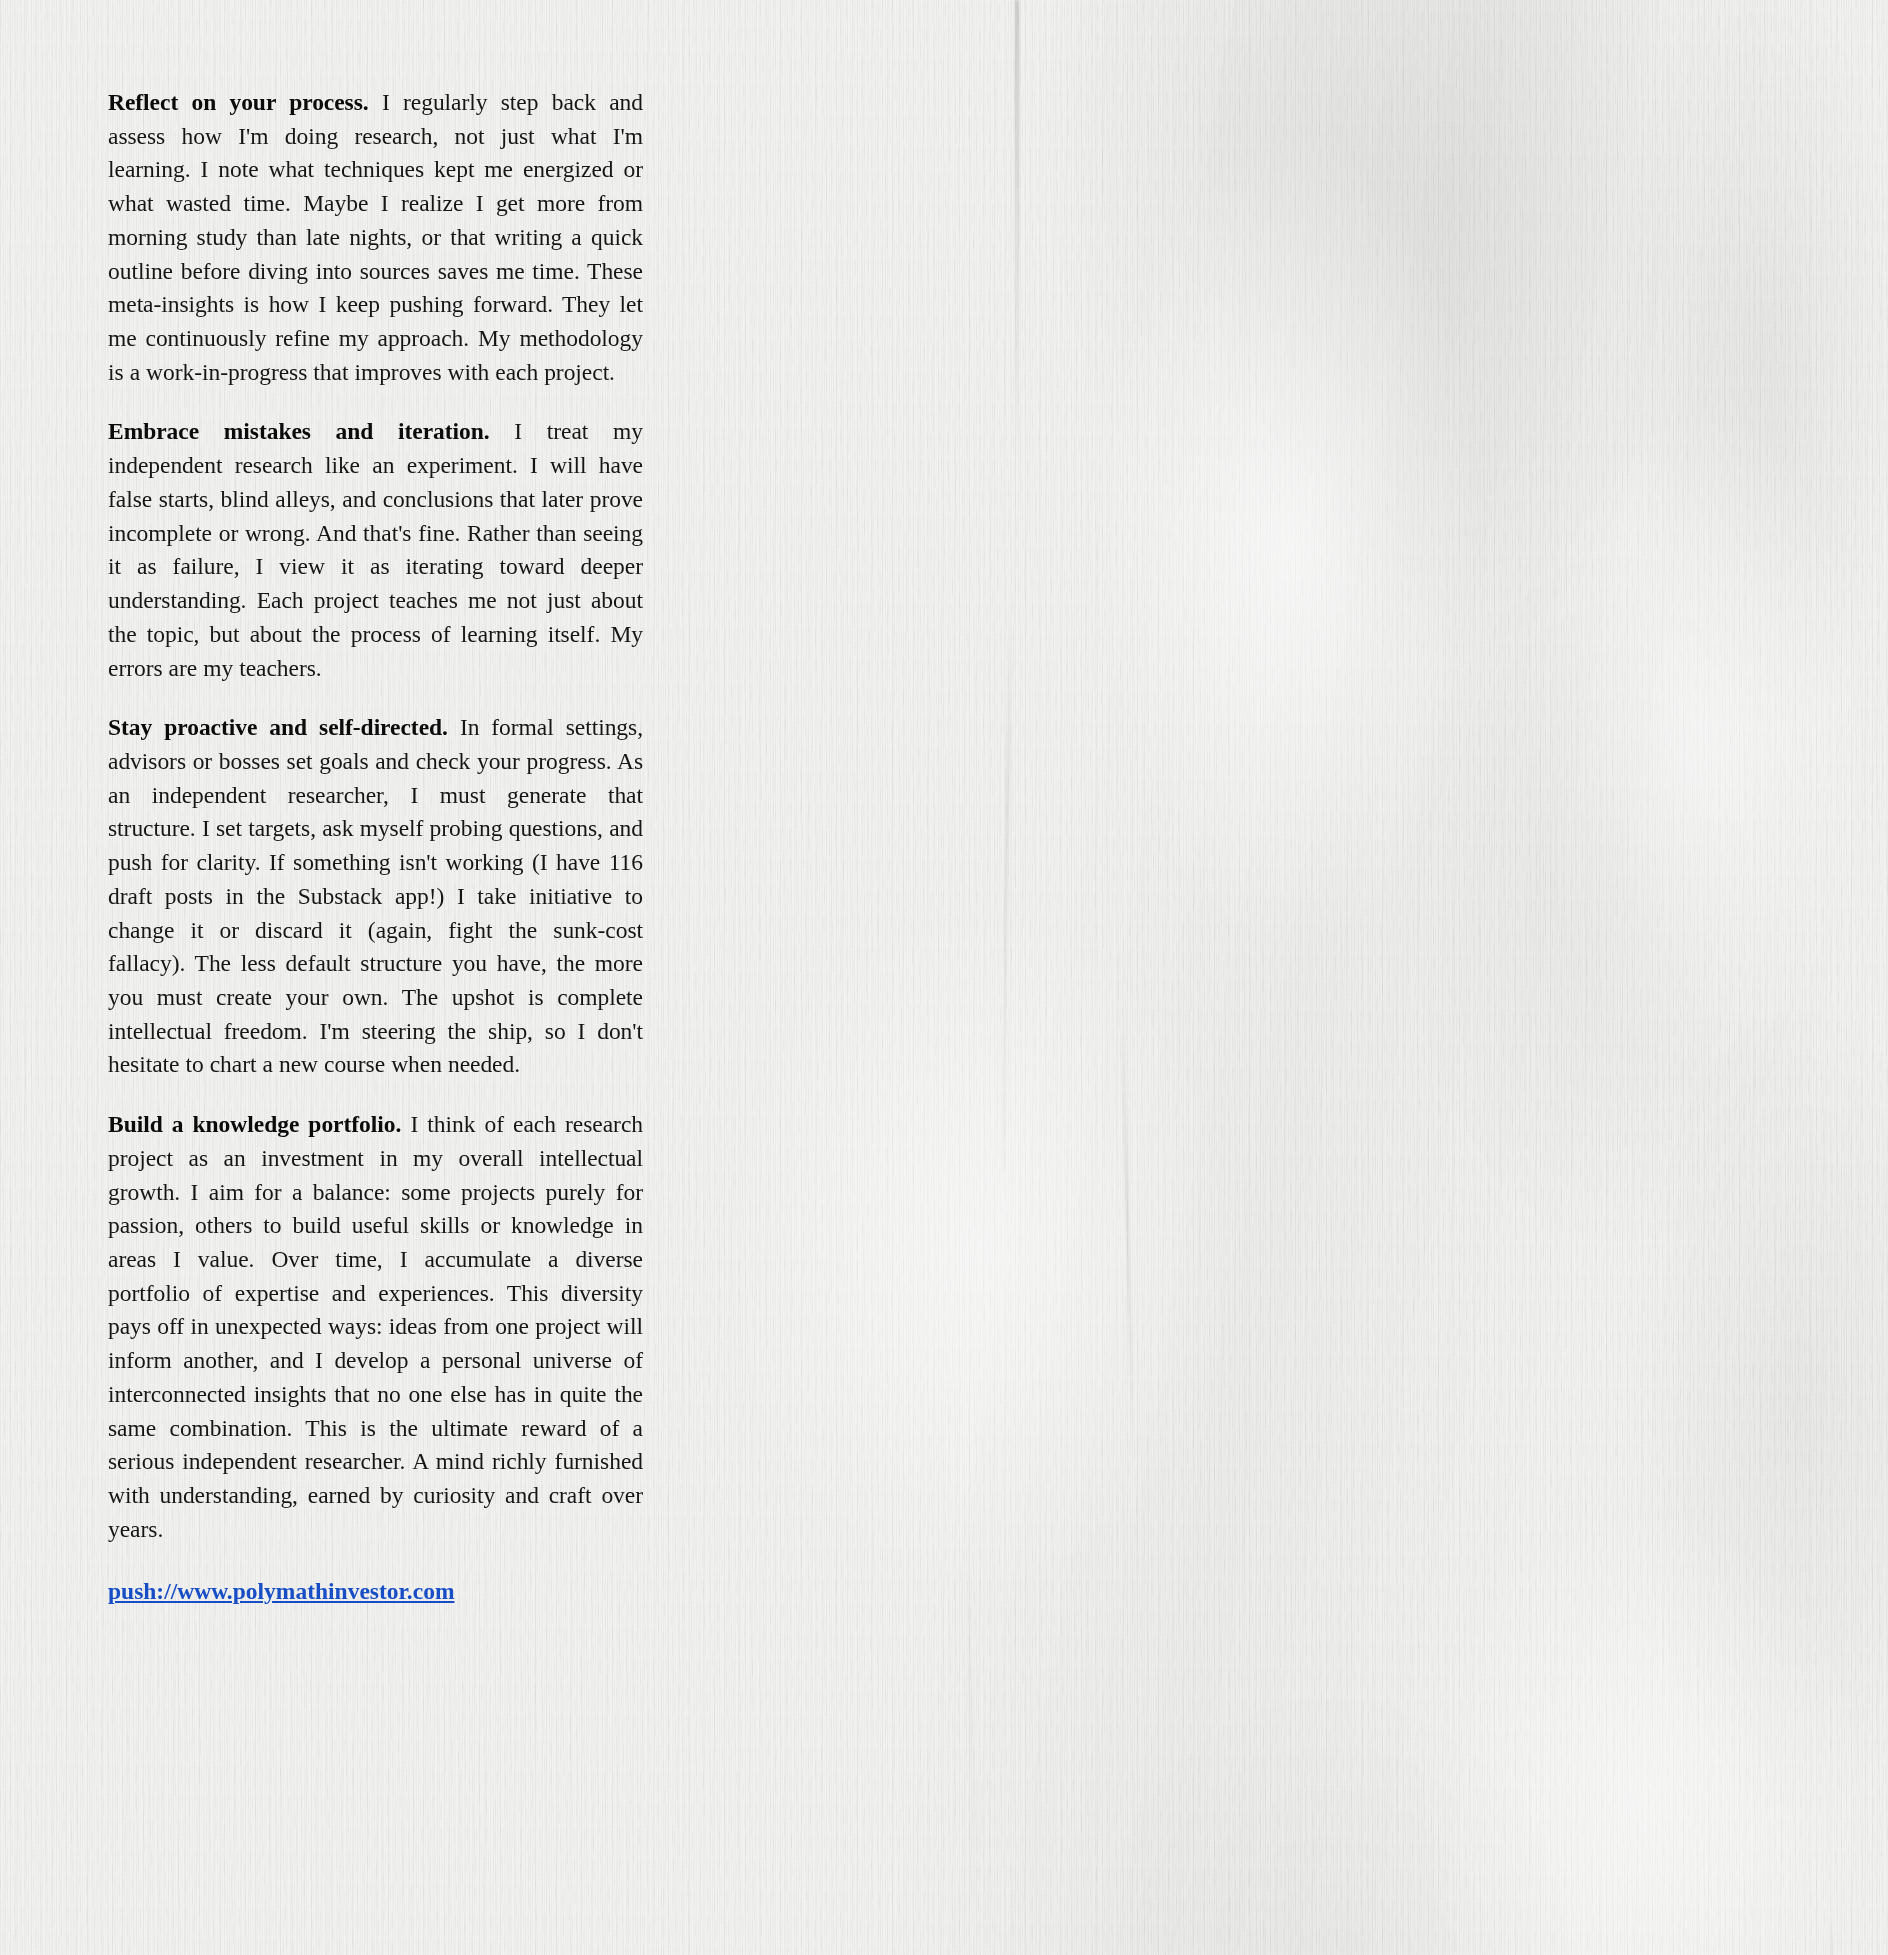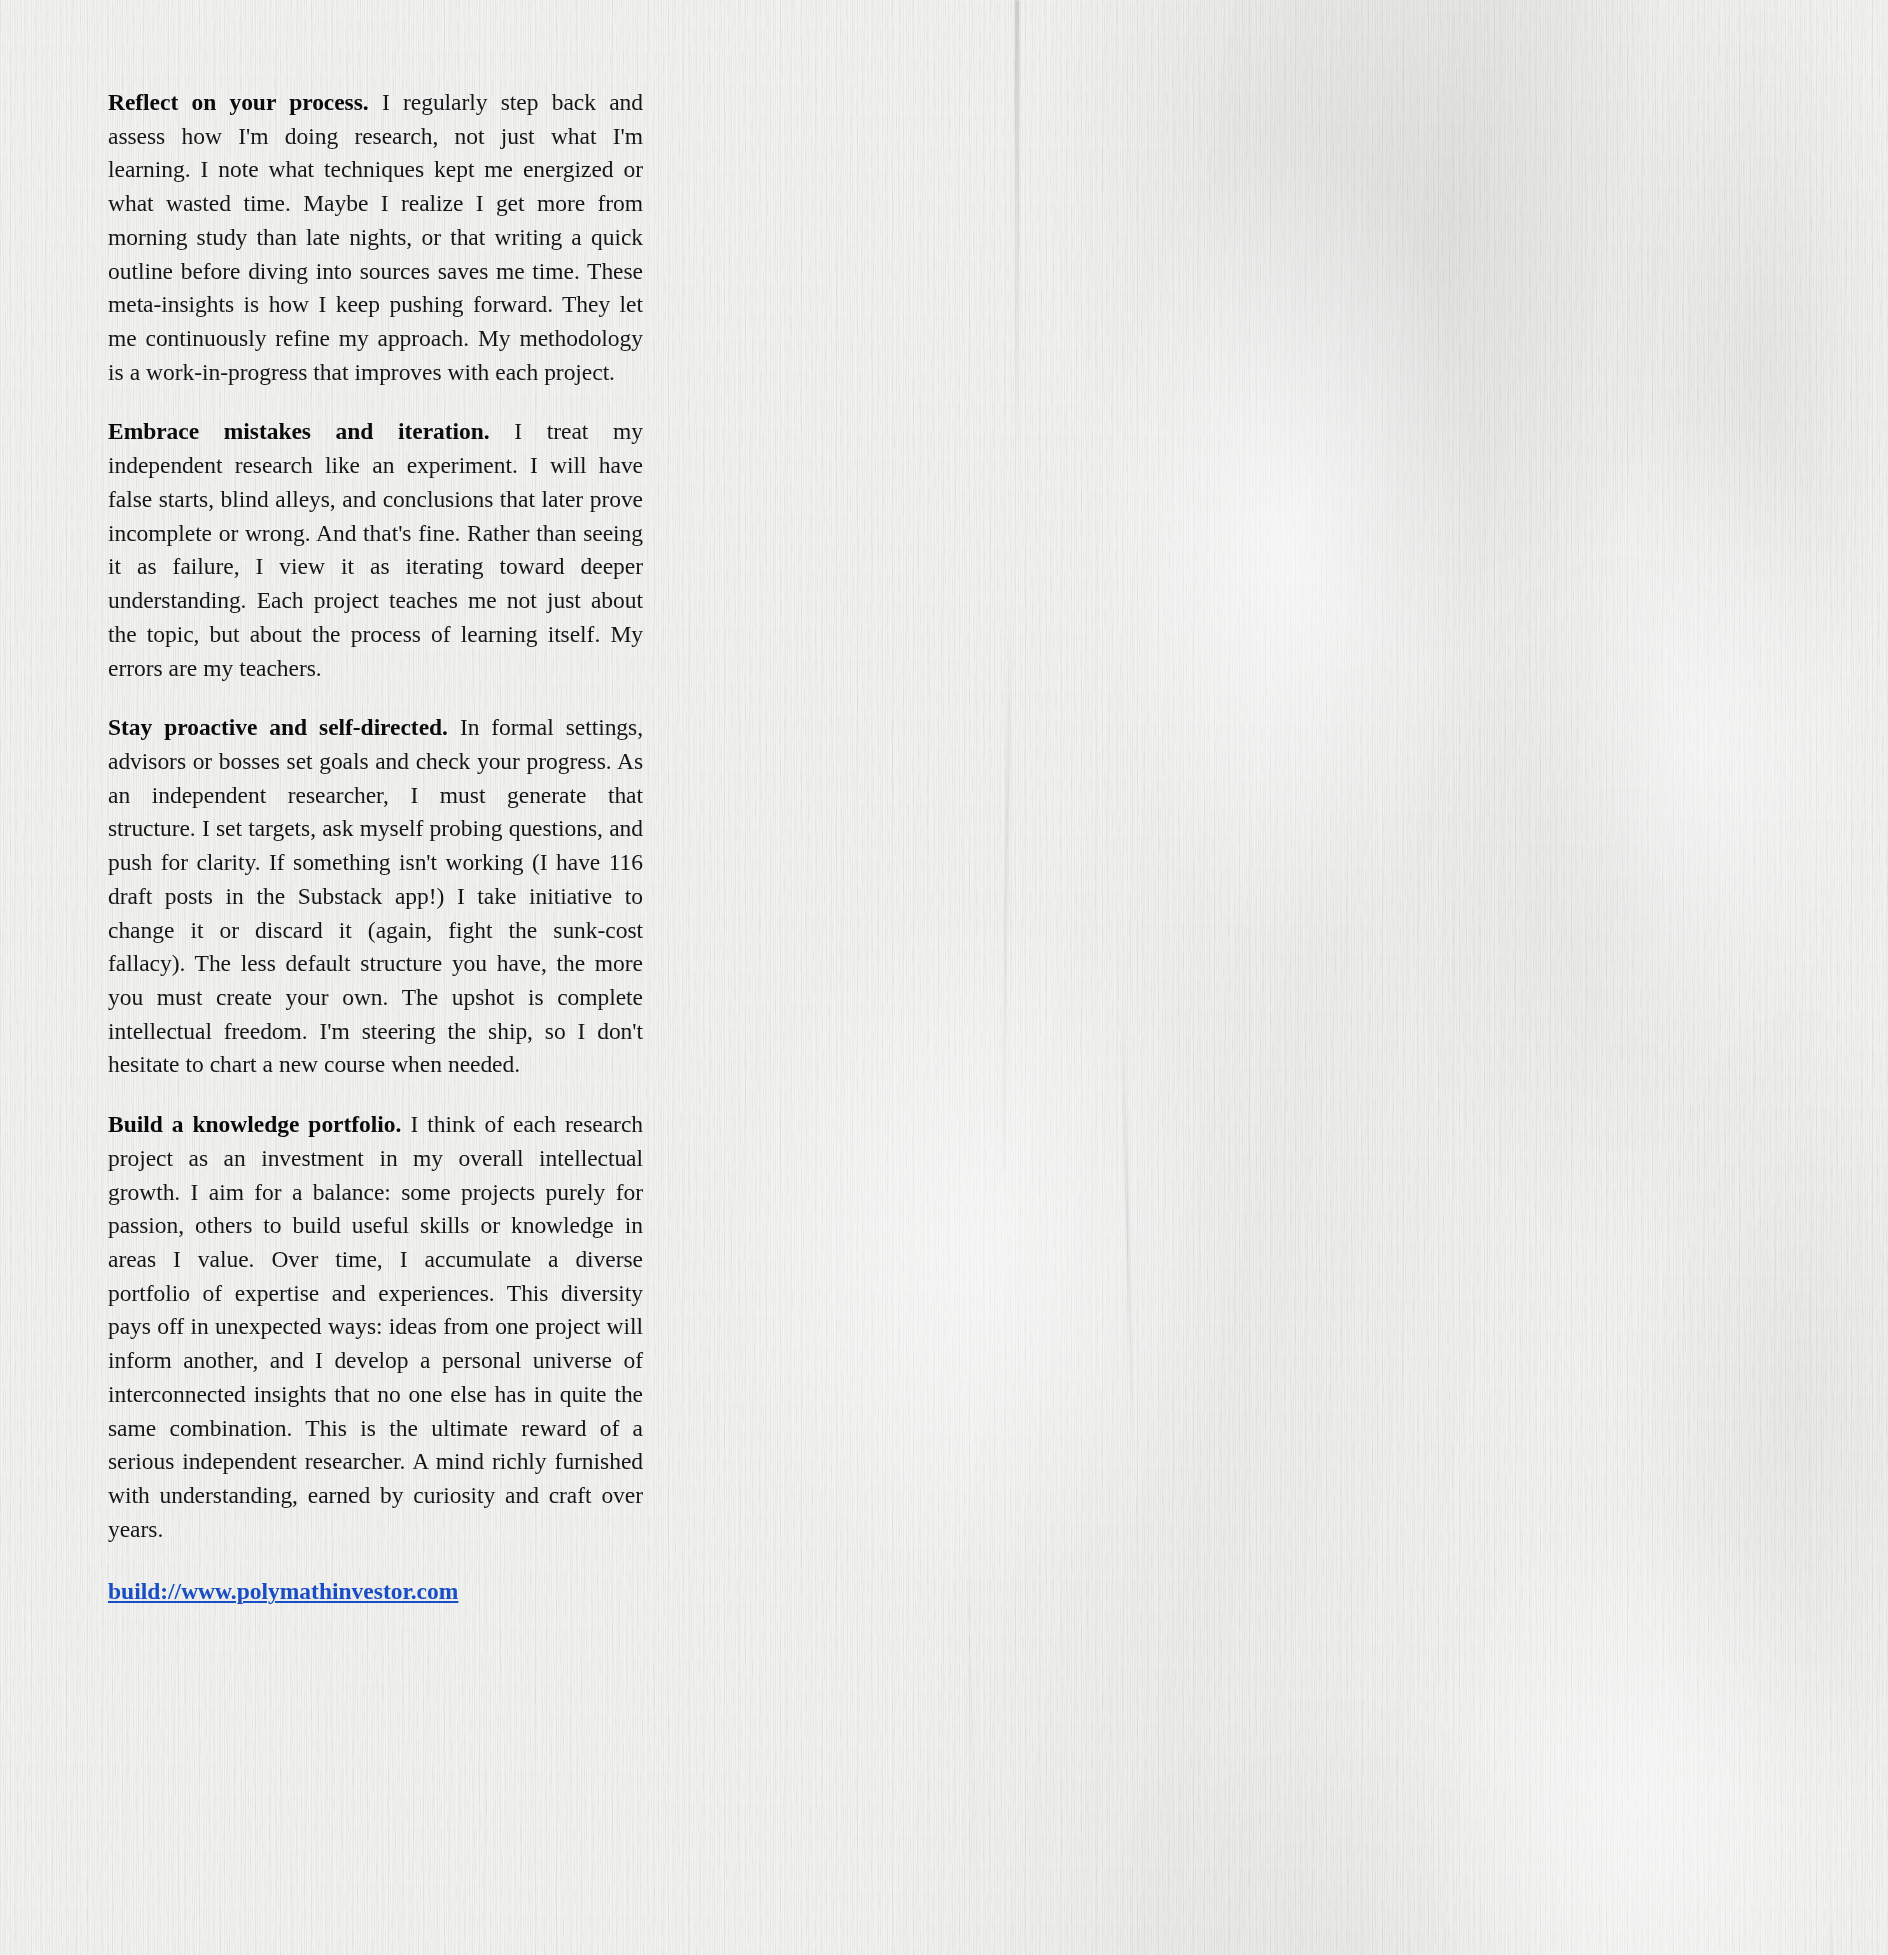--- a/index.html
+++ b/index.html
@@ -198,19 +198,19 @@
 
     <p class="para">
       <span class="lead">Stay proactive and self-directed.</span><span> In formal settings, advisors or bosses set goals and check your progress. As an independent researcher, I must generate that structure. I set targets, ask myself probing questions, and push for clarity. If something isn't working (I have 116 draft posts in the Substack app!) I take initiative to change it or discard it (again, fight the sunk-cost fallacy). The less default structure you have, the more you must create your own. The upshot is complete intellectual freedom. I'm steering the ship, so I don't hesitate to chart a new course when needed.</span>
     </p>
 
     <p class="para">
       <span class="lead">Build a knowledge portfolio.</span><span> I think of each research project as an investment in my overall intellectual growth. I aim for a balance: some projects purely for passion, others to build useful skills or knowledge in areas I value. Over time, I accumulate a diverse portfolio of expertise and experiences. This diversity pays off in unexpected ways: ideas from one project will inform another, and I develop a personal universe of interconnected insights that no one else has in quite the same combination. This is the ultimate reward of a serious independent researcher. A mind richly furnished with understanding, earned by curiosity and craft over years.</span>
     </p>
 
     <div class="closing">
-      <span class="urlline"><a class="url" href="#">build://www.polymathinvestor.com</a></span>
+      <span class="urlline"><a class="url" href="#">push://www.polymathinvestor.com</a></span>
     </div>
 
   </div>
 
 </div>
 
 
 </body></html>

